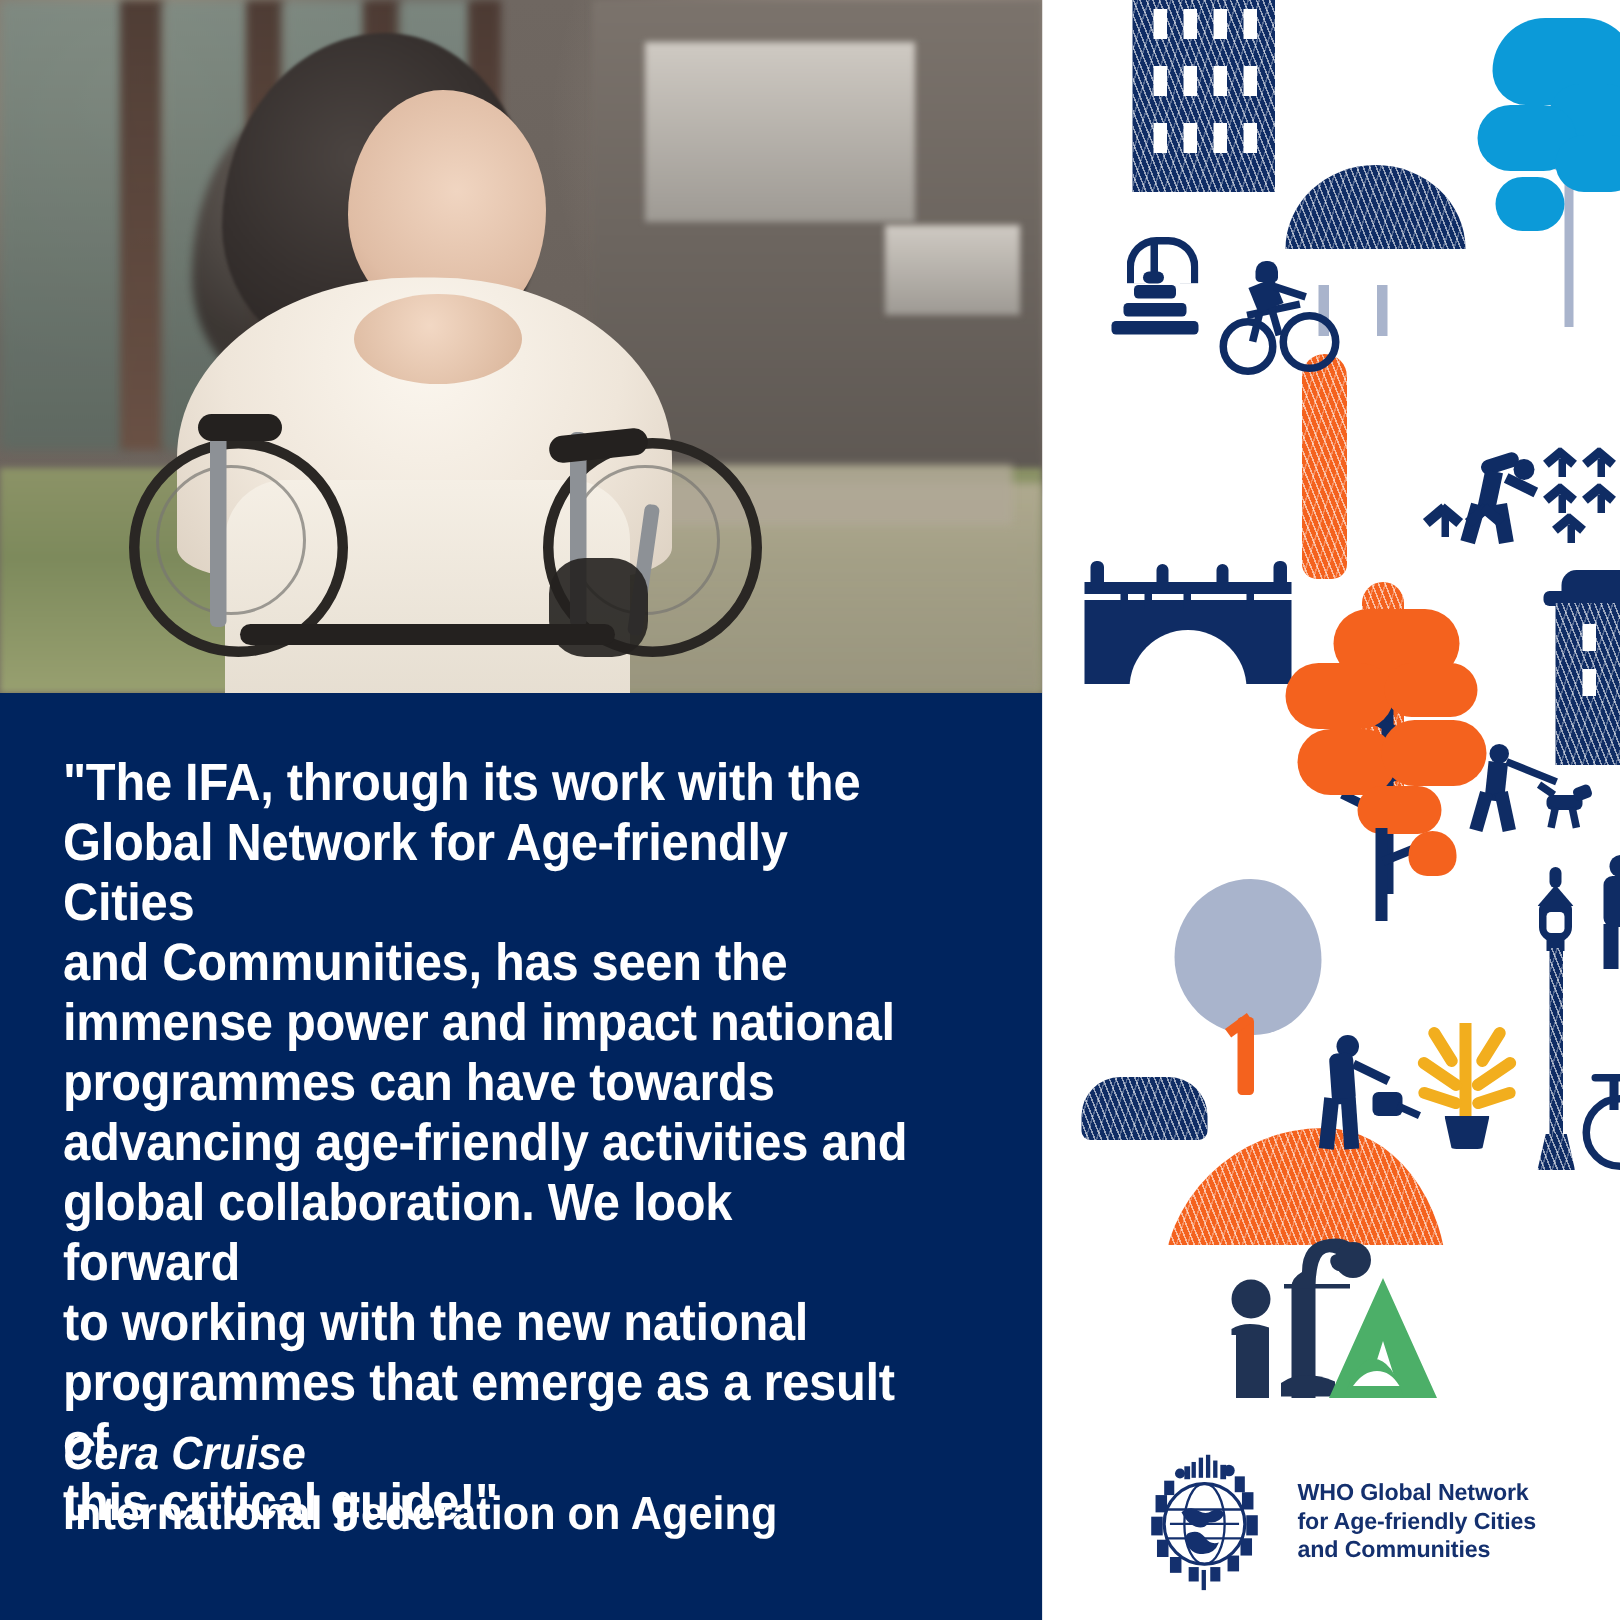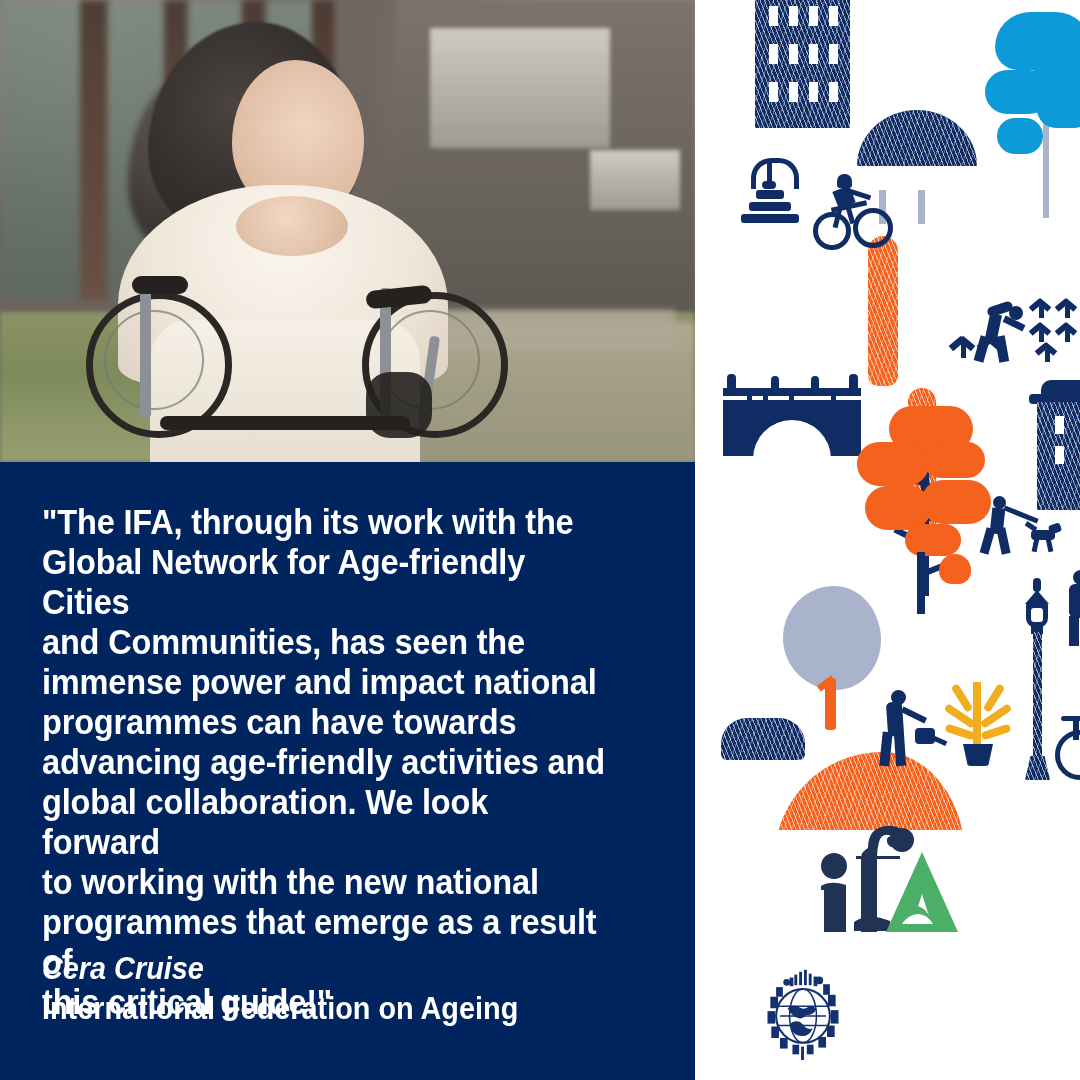--- a/index.html
+++ b/index.html
@@ -373,16 +373,19 @@
             <rect x="75" y="62" width="8" height="12"></rect>
             <rect x="17" y="63" width="8" height="12"></rect>
             <rect x="66" y="74" width="8" height="11"></rect>
             <rect x="26" y="75" width="8" height="11"></rect>
             <rect x="54" y="82" width="7" height="10"></rect>
             <rect x="39" y="82" width="7" height="10"></rect>
             <rect x="48" y="84" width="3" height="14"></rect>
           </g>
         </g>
       </svg>
+      <div class="who-text">WHO Global Network
+for Age-friendly Cities
+and Communities</div>
     </div>
 
   </div>
 </div>
 
 </body></html>

